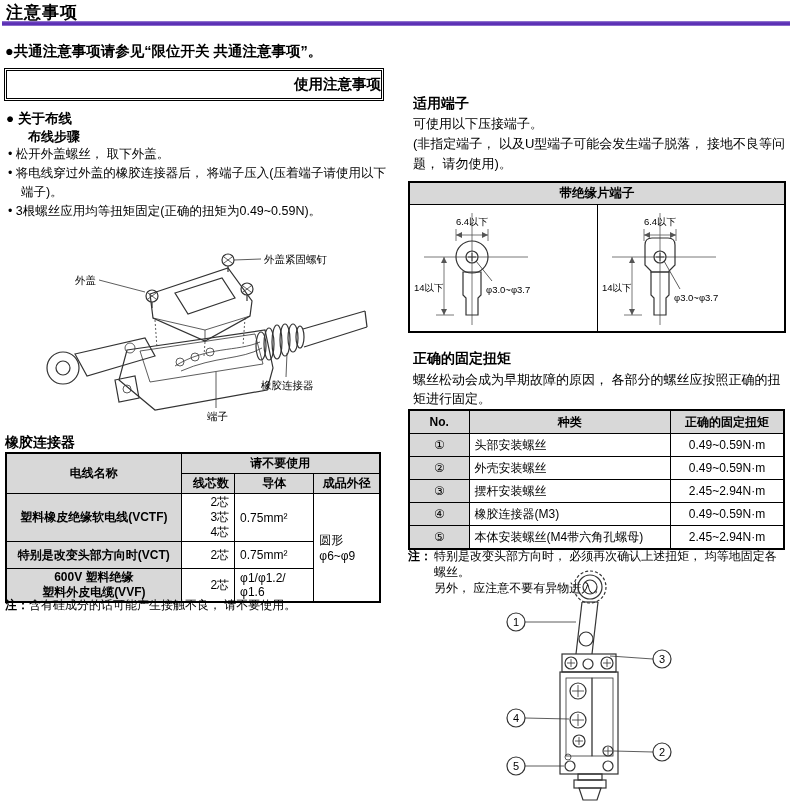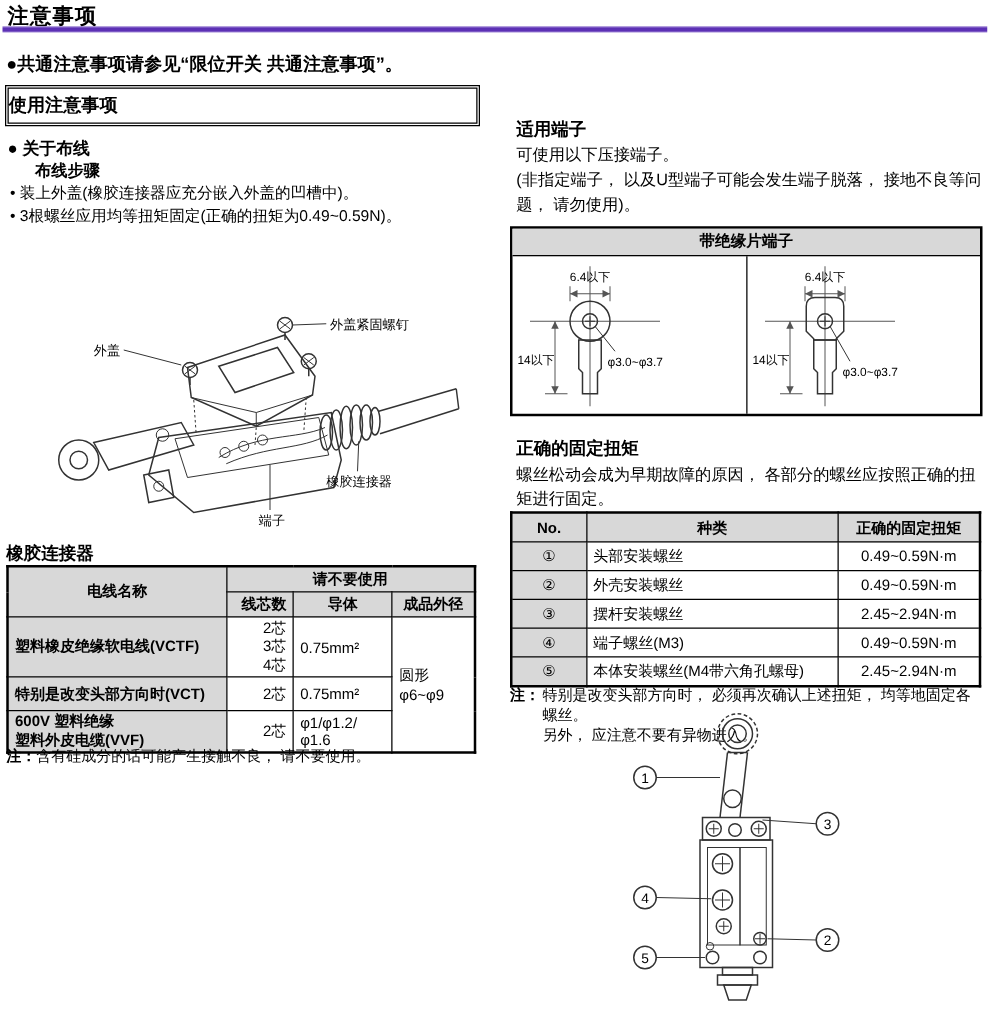--- a/index.html
+++ b/index.html
@@ -9,36 +9,36 @@
     -webkit-font-smoothing:antialiased;overflow:hidden;
   }
   .abs{position:absolute;}
   .pre{white-space:pre-line;}
 
   .page-title{left:6px;top:1px;font-size:17px;font-weight:bold;letter-spacing:1px;}
   .title-rule{left:2px;right:0;top:21px;height:5px;
     background:linear-gradient(to bottom,#a188d6 0%,#5c30b5 35%,#5c30b5 70%,#a188d6 100%);}
   .common-note{left:5px;top:42px;font-size:14.5px;font-weight:bold;}
   .usage-box{left:4px;top:68px;width:374px;border:3px double #000;
-    text-align:left;font-size:14.5px;font-weight:bold;padding:4px 0;}
+    text-align:right;font-size:14.5px;font-weight:bold;padding:4px 0;}
 
   .wiring-heading{left:6px;top:110px;font-size:13.5px;font-weight:bold;}
   .wiring-sub{left:28px;top:128px;font-size:13px;font-weight:bold;}
   .steps{left:8px;top:145px;width:378px;font-size:12.5px;line-height:19px;}
   .step{padding-left:13px;text-indent:-13px;}
   .step::before{content:"• ";}
 
   .section-heading{font-size:14px;font-weight:bold;}
 
   table{border-collapse:collapse;font-size:12px;}
   td,th{border:1px solid #000;padding:1px 5px;vertical-align:middle;}
   .gray{background:#d8d8d8;}
   .wires-table{left:5px;top:452px;border-radius:22px;}
   .wires-table table{width:376px;border:2px solid #000;}
-  .wires-table .name{width:186px;text-align:left;font-weight:bold;font-size:12px;}
+  .wires-table .name{width:186px;text-align:center;font-weight:bold;font-size:12px;}
   .wires-table .cores{width:48px;text-align:right;}
   .wires-table .cond{width:72px;text-align:left;}
   .wires-table .od{width:58px;text-align:left;}
   .wires-table th{font-size:12px;}
   .note{font-size:12px;line-height:16px;}
   .note-label{font-weight:bold;}
   .wires-note{left:5px;top:597px;}
 
   .t-heading{left:413px;top:95px;}
   .t-line1{left:413px;top:115px;font-size:13px;}
@@ -72,21 +72,22 @@
 <body>
 
 <div class="abs page-title">注意事项</div>
 <div class="abs title-rule"></div>
 <div class="abs common-note">●共通注意事项请参见“限位开关 共通注意事项”。</div>
 <div class="abs usage-box">使用注意事项</div>
 
 <div class="abs wiring-heading">● 关于布线</div>
 <div class="abs wiring-sub">布线步骤</div>
 <div class="abs steps">
-  <div class="step">装上外盖(橡胶连接器应充分嵌入外盖的凹槽中)。</div>
+  <div class="step">松开外盖螺丝， 取下外盖。</div>
+  <div class="step">将电线穿过外盖的橡胶连接器后， 将端子压入(压着端子请使用以下端子)。</div>
   <div class="step">3根螺丝应用均等扭矩固定(正确的扭矩为0.49~0.59N)。</div>
 </div>
 
 <svg class="abs exploded-svg" width="370" height="180" viewBox="0 0 370 180">
 
   <g>
     <circle class="lineart" cx="213" cy="10" r="6"></circle>
     <line class="lineart-thin" x1="209" y1="7" x2="217" y2="13"></line>
       <line class="lineart-thin" x1="217" y1="7" x2="209" y2="13"></line>
     <line class="lineart" x1="213" y1="16" x2="213" y2="22"></line>
@@ -274,21 +275,21 @@
       <td class="kind">外壳安装螺丝</td>
       <td class="tq">0.49~0.59N·m</td>
     </tr>
     <tr>
       <td class="gray no">③</td>
       <td class="kind">摆杆安装螺丝</td>
       <td class="tq">2.45~2.94N·m</td>
     </tr>
     <tr>
       <td class="gray no">④</td>
-      <td class="kind">端子螺丝(M3)</td>
+      <td class="kind">橡胶连接器(M3)</td>
       <td class="tq">0.49~0.59N·m</td>
     </tr>
     <tr>
       <td class="gray no">⑤</td>
       <td class="kind">本体安装螺丝(M4带六角孔螺母)</td>
       <td class="tq">2.45~2.94N·m</td>
     </tr>
   </tbody>
     </table>
 </div>

